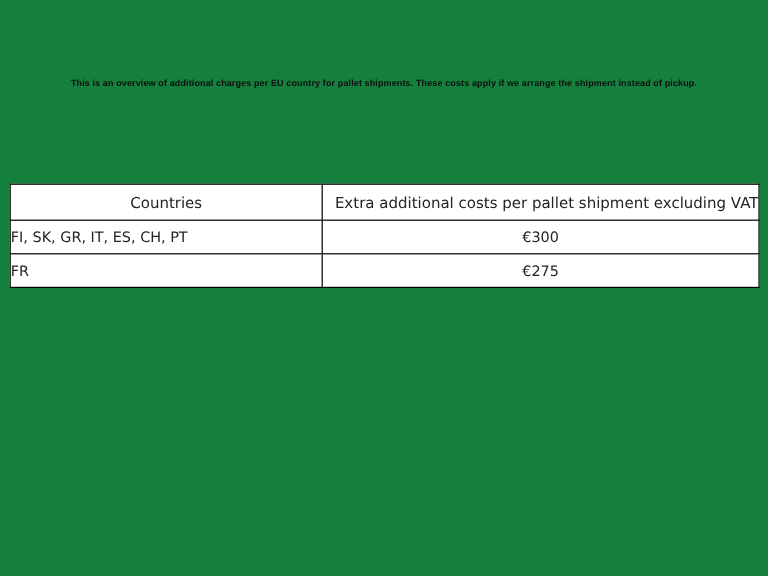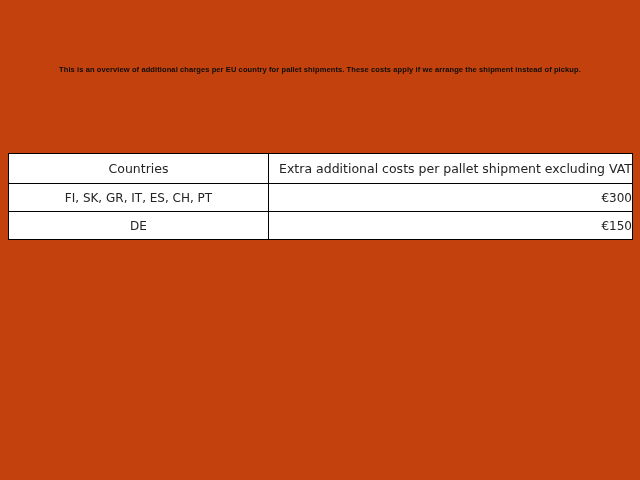--- a/index.html
+++ b/index.html
@@ -4,21 +4,21 @@
 <style>
   html, body {
     margin: 0;
     padding: 0;
     background: #ffffff;
   }
   .page {
     position: relative;
     width: 640px;
     height: 480px;
-    background: #c2410c;
+    background: #15803d;
     overflow: hidden;
     font-family: "DejaVu Sans", sans-serif;
   }
   .description {
     position: absolute;
     top: 64px;
     left: 0;
     width: 100%;
     text-align: center;
     font-family: "Liberation Sans", sans-serif;
@@ -47,22 +47,22 @@
     font-weight: normal;
     white-space: nowrap;
     overflow: hidden;
     vertical-align: middle;
     padding: 0;
   }
   table.charges th { height: 29px; font-size: 12.5px; }
   table.charges td { height: 27px; }
   th.h-countries { text-align: center; }
   th.h-costs     { text-align: right; padding-left: 10px; }
-  td.c-countries { text-align: center; padding-left: 20px; }
-  td.c-costs     { text-align: right; padding-left: 38px; }
+  td.c-countries { text-align: left; padding-left: 20px; }
+  td.c-costs     { text-align: center; padding-left: 38px; }
 </style>
 </head>
 <body>
 
 <div class="page">
 
   <div class="description">This is an overview of additional charges per EU country for pallet shipments. These costs apply if we arrange the shipment instead of pickup.</div>
 
   <table class="charges">
     <colgroup>
@@ -74,19 +74,19 @@
         <th class="h-countries">Countries</th>
         <th class="h-costs">Extra additional costs per pallet shipment excluding VAT</th>
       </tr>
     </thead>
     <tbody>
       <tr>
         <td class="c-countries">FI, SK, GR, IT, ES, CH, PT</td>
         <td class="c-costs">€300</td>
       </tr>
       <tr>
-        <td class="c-countries">DE</td>
-        <td class="c-costs">€150</td>
+        <td class="c-countries">FR</td>
+        <td class="c-costs">€275</td>
       </tr>
     </tbody>
   </table>
 
 </div>
 
 </body></html>

